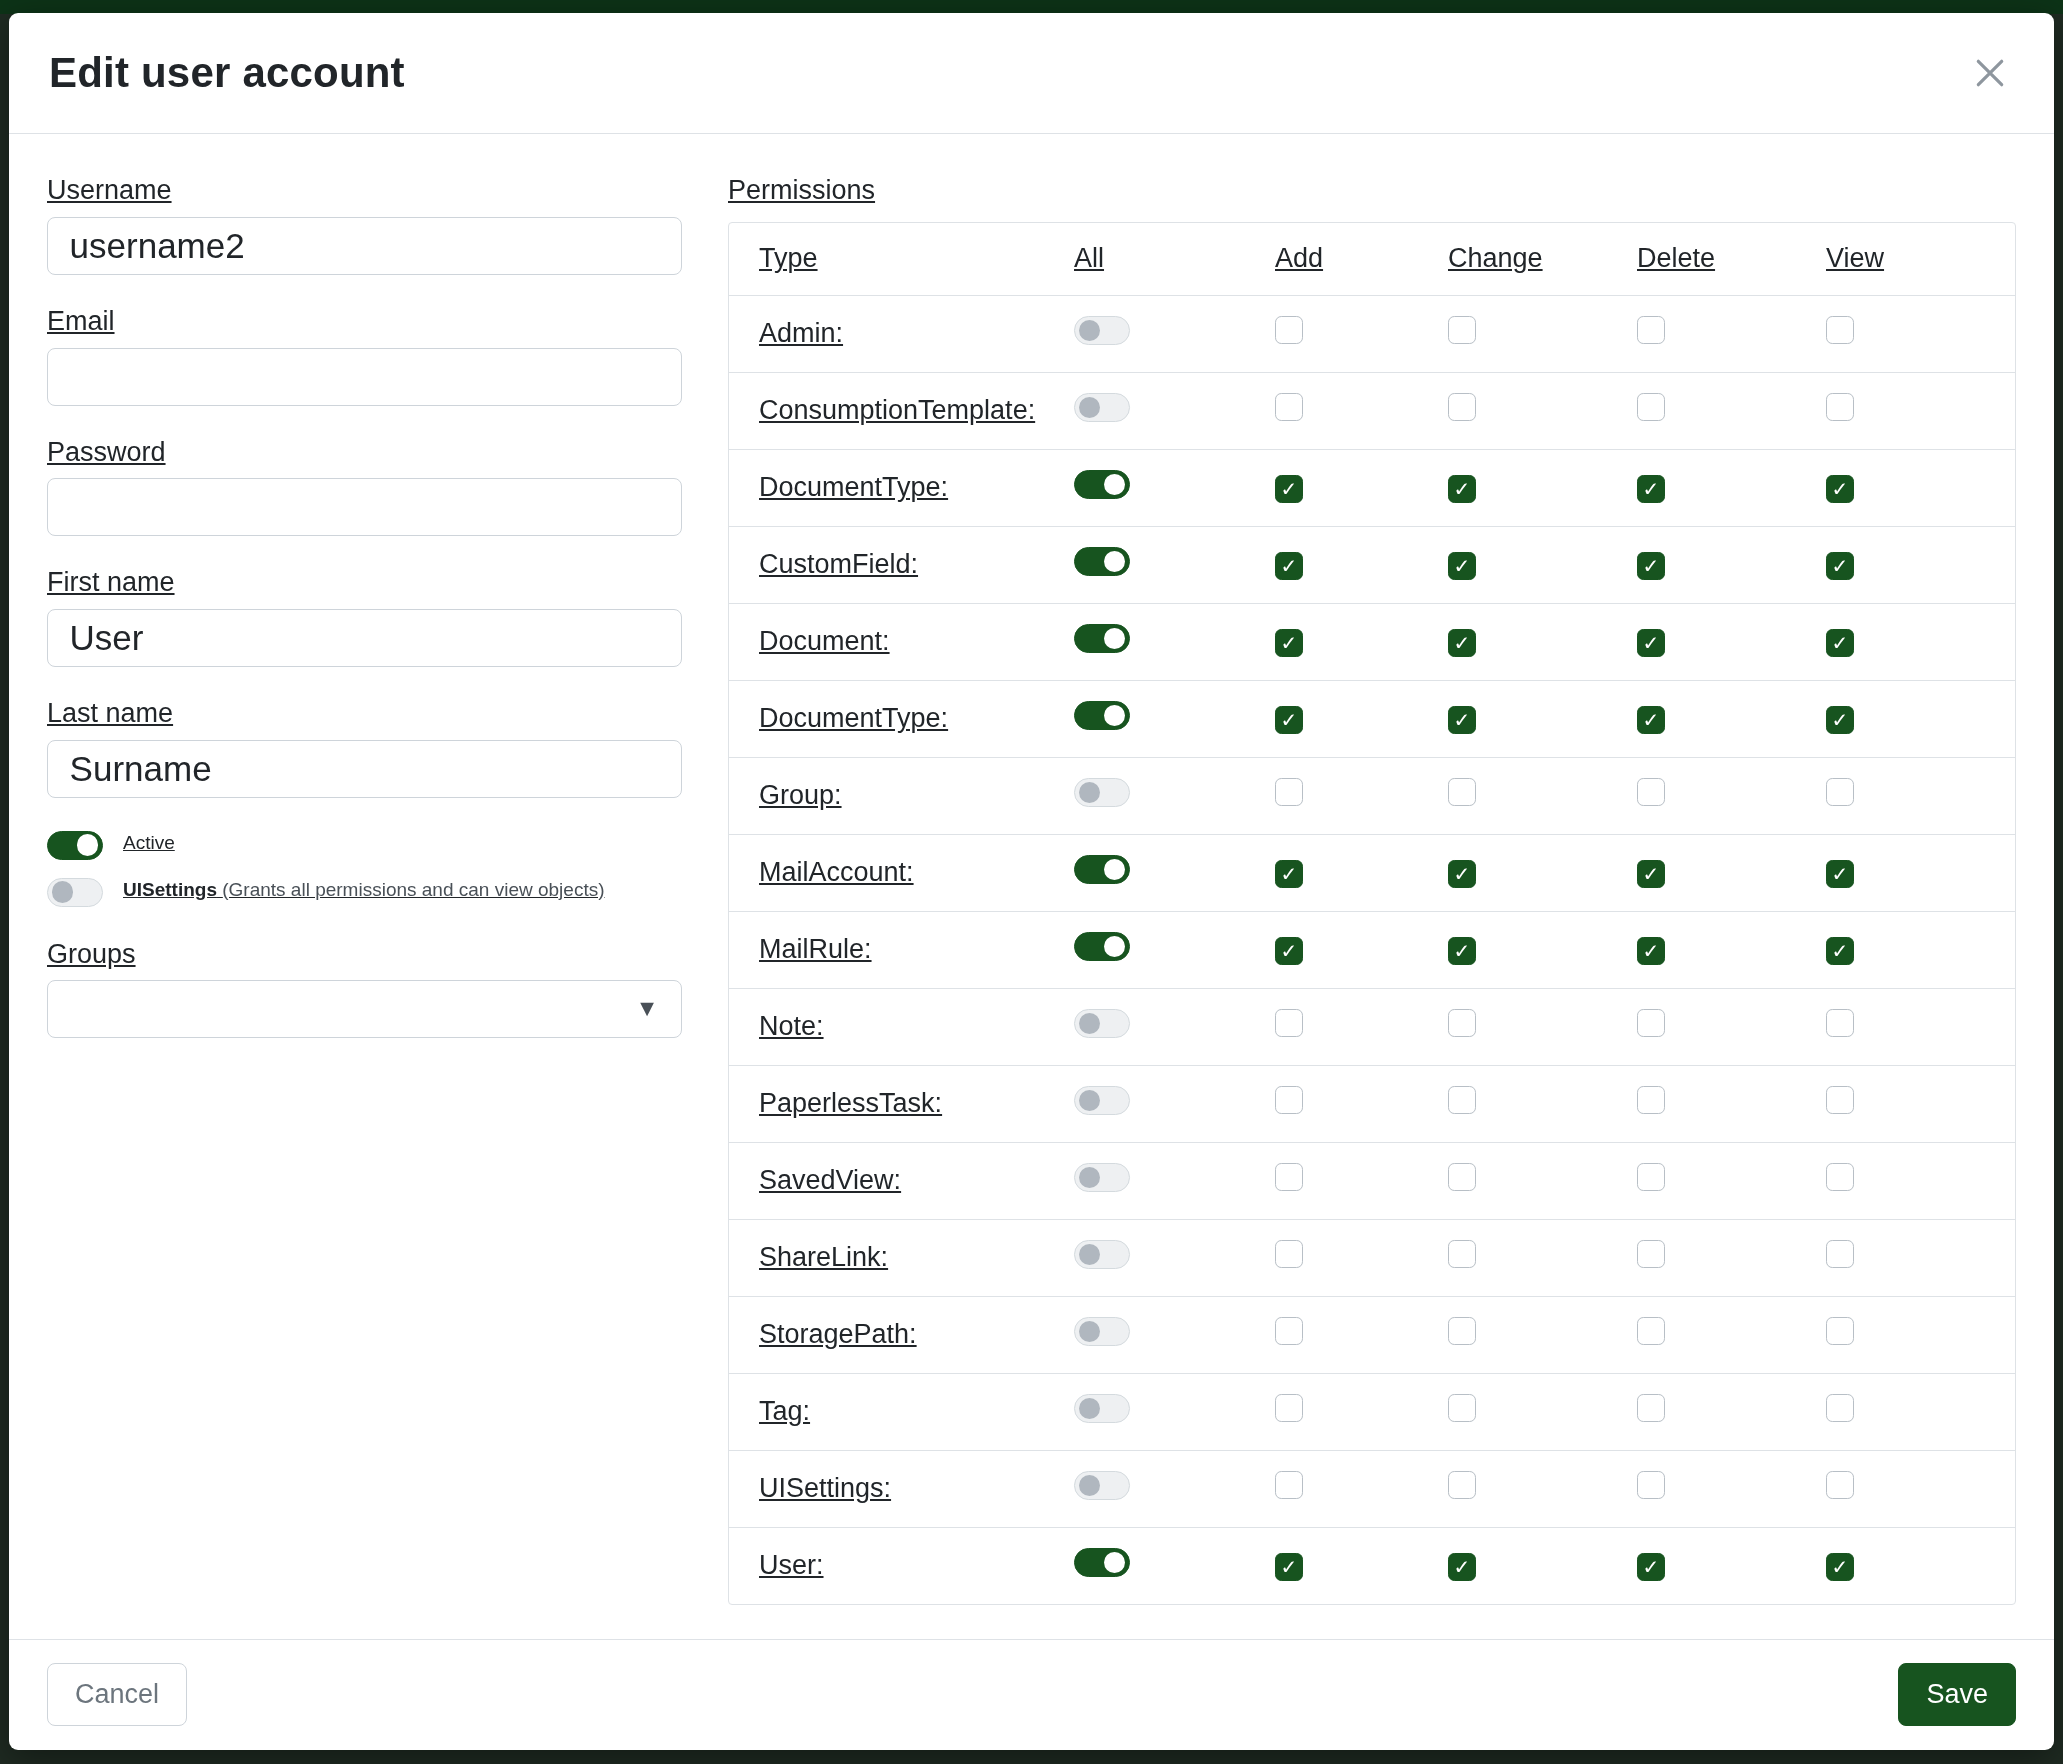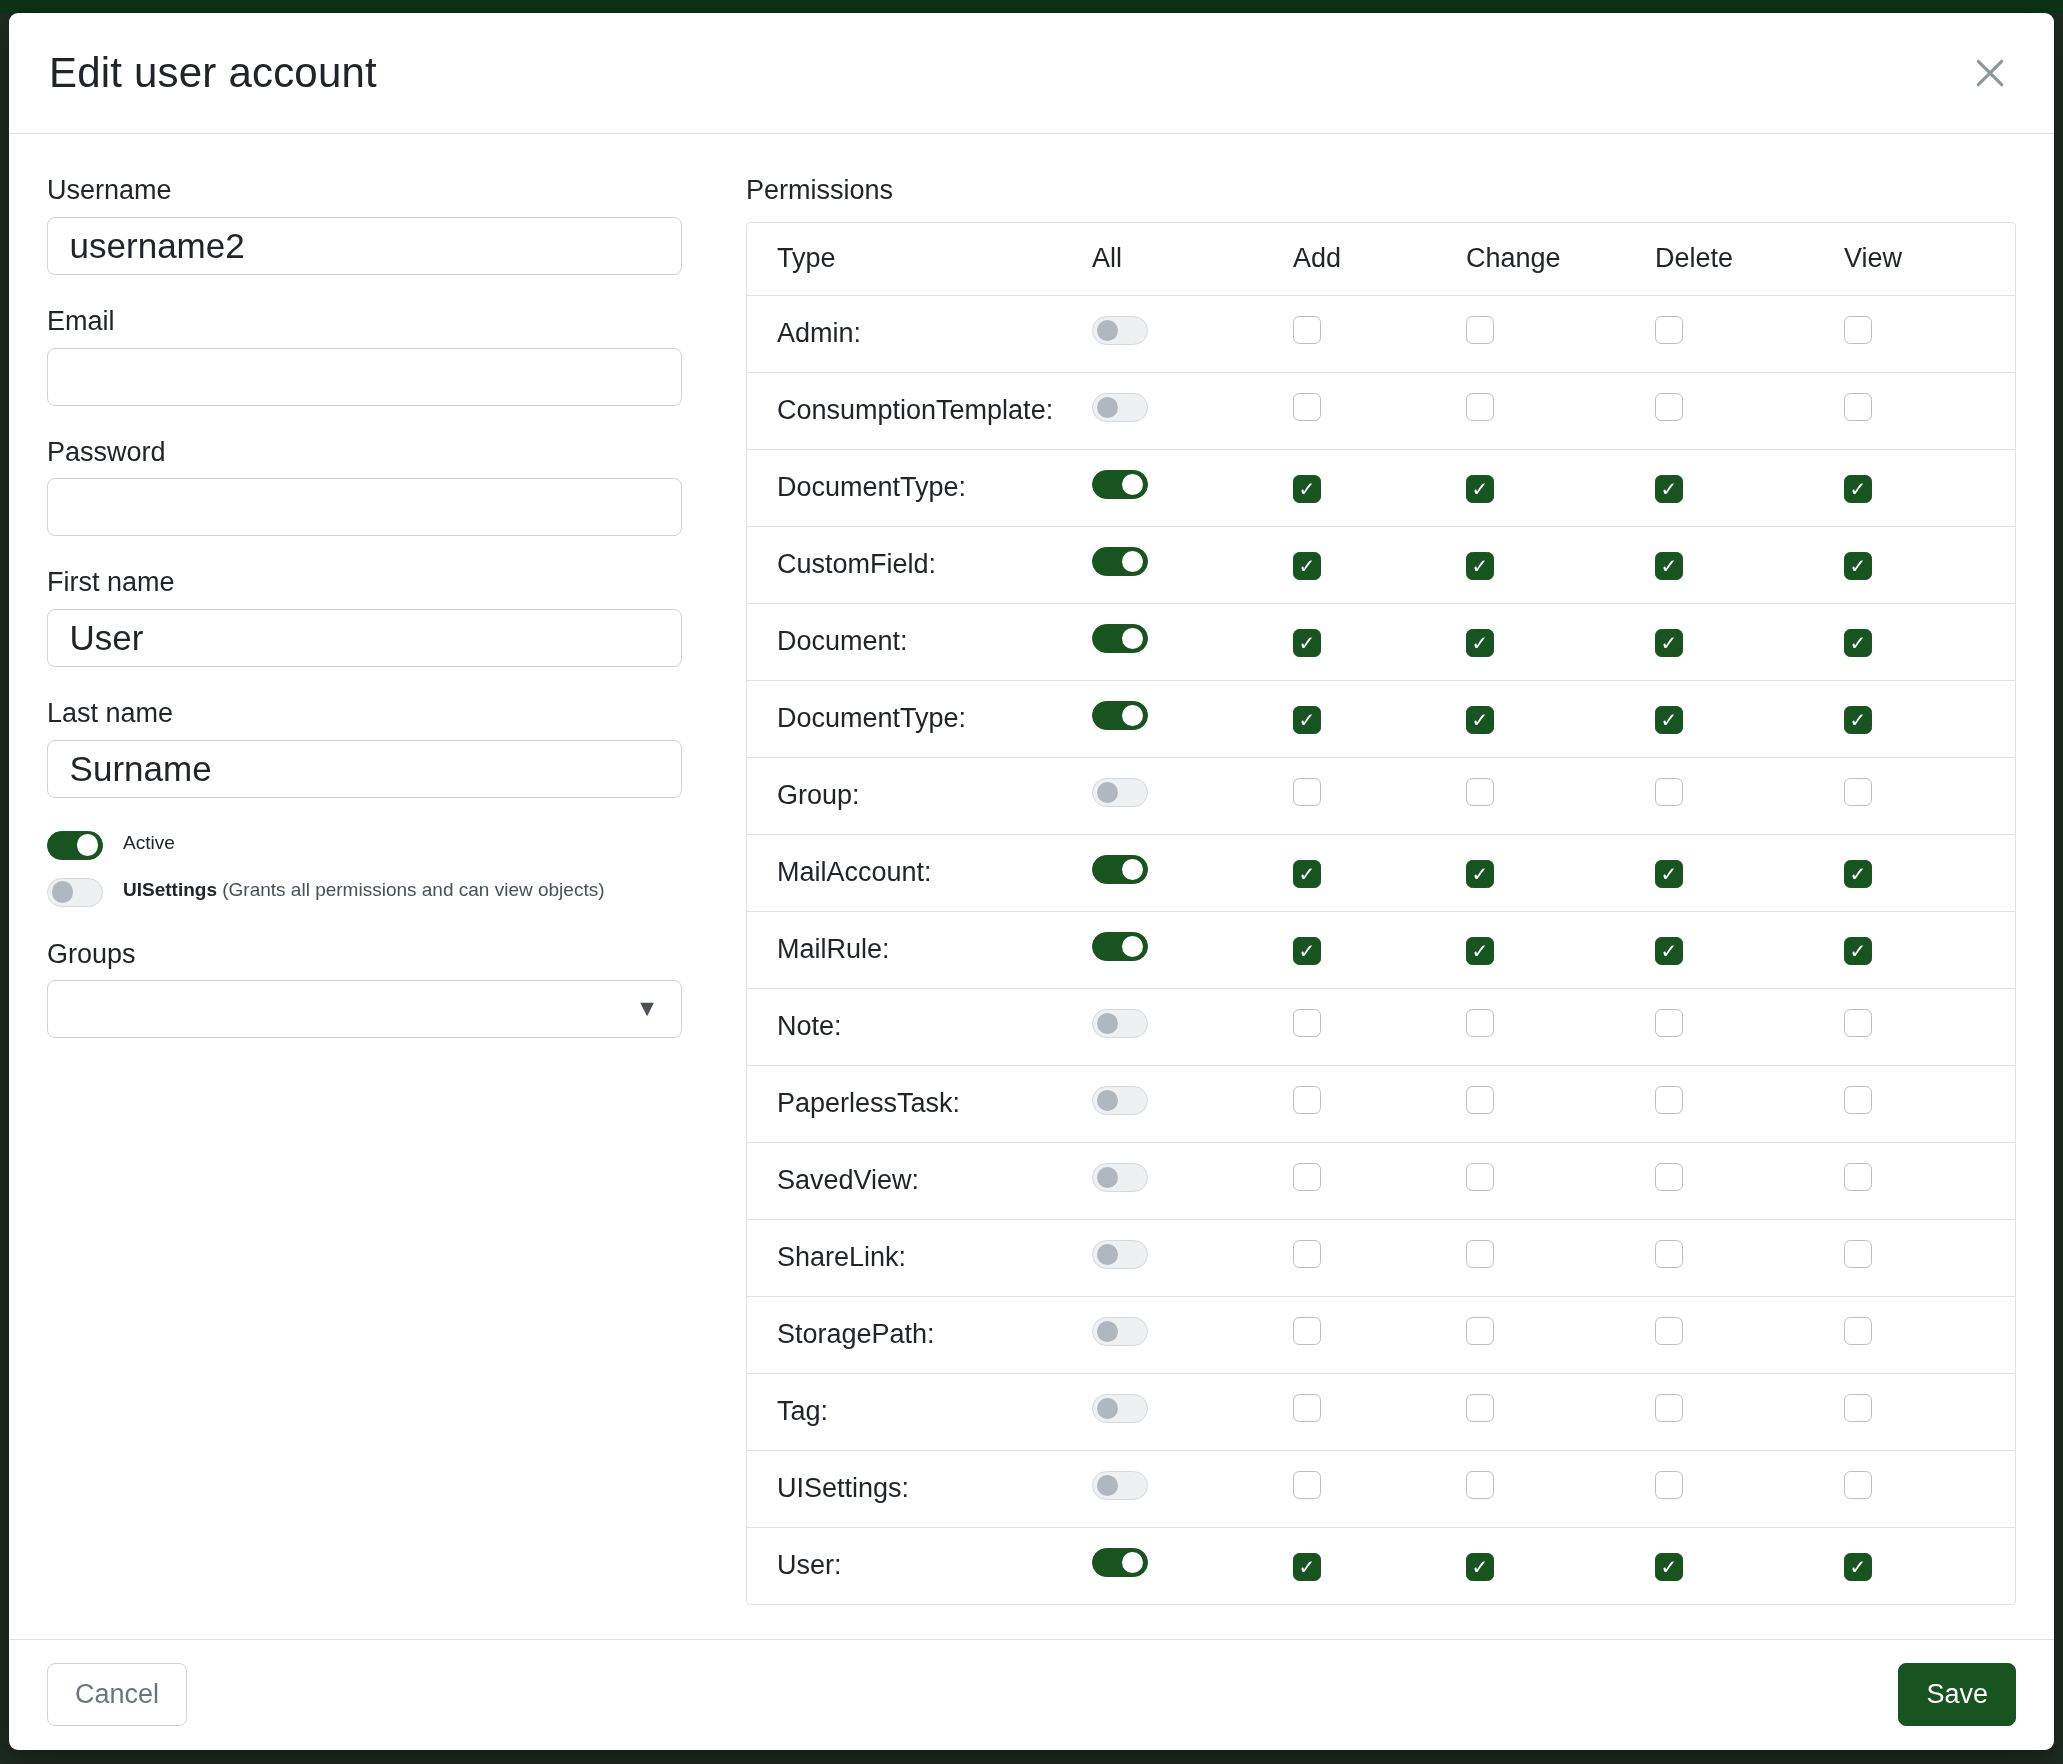--- a/index.html
+++ b/index.html
@@ -25,27 +25,27 @@
     position:absolute;top:12.6px;left:9px;right:9px;bottom:14.4px;
     background:#fff;border-radius:9px;
     display:flex;flex-direction:column;
     box-shadow:0 9px 36px rgba(0,0,0,.4);
   }
   
   .modal-header{
     display:flex;align-items:center;justify-content:space-between;
     padding:36px 40px;border-bottom:0.9px solid var(--border);
   }
-  .modal-title{font-size:42px;font-weight:400;letter-spacing:0.2px;}
+  .modal-title{font-size:42px;font-weight:700;letter-spacing:0.2px;}
   .close-btn{
     background:none;border:none;cursor:pointer;padding:7.2px;line-height:0;
   }
   
   .modal-body{
-    flex:1;display:flex;padding:41px 38px 0 38px;gap:64px;overflow:hidden;
+    flex:1;display:flex;padding:41px 38px 0 38px;gap:46px;overflow:hidden;text-decoration:underline;
   }
   .form-col{width:635px;flex:0 0 635px;}
   .perm-col{flex:1;min-width:0;}
   .form-group{margin-bottom:31px;}
   .form-label{display:block;font-size:27px;margin-bottom:10.8px;}
   .form-control{
     width:100%;height:58px;border:0.9px solid var(--input-border);
     border-radius:8px;padding:0 21.6px;font-size:35px;color:var(--text);
     font-family:inherit;background:#fff;outline:none;
   }

